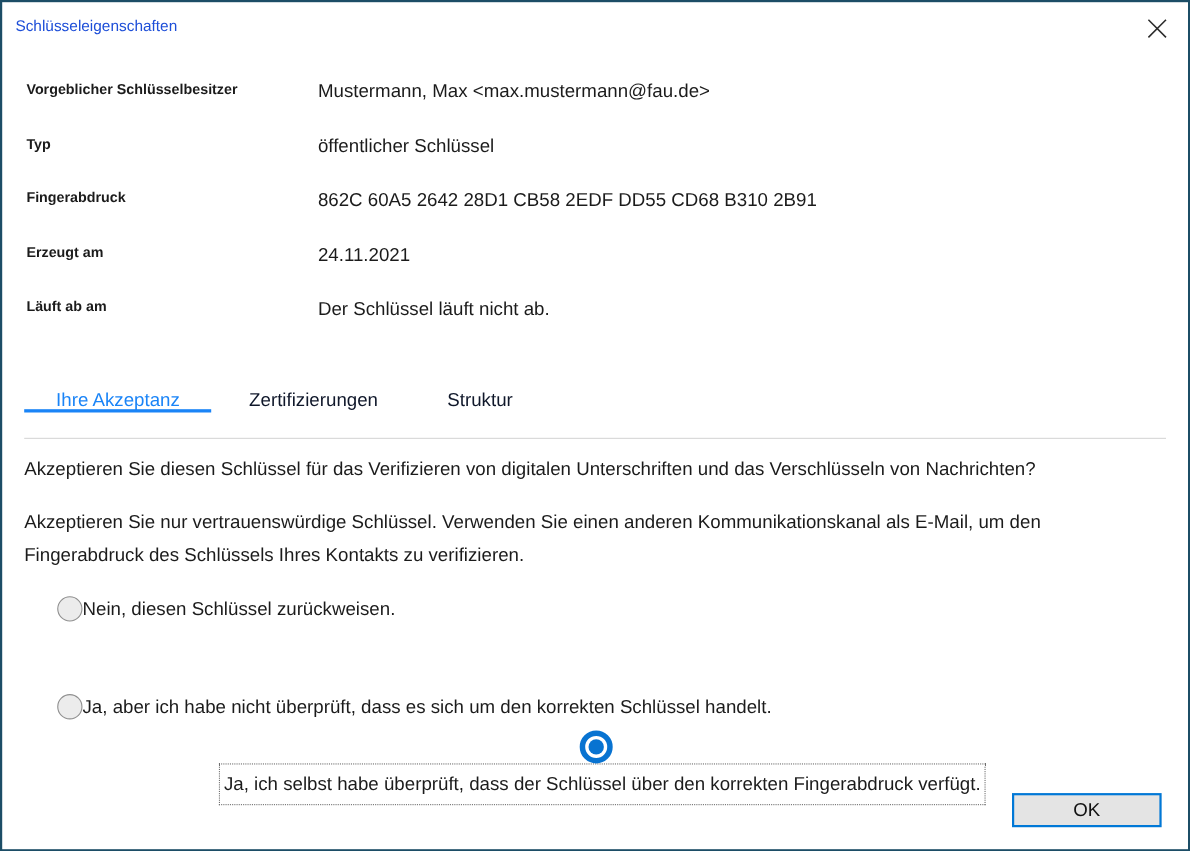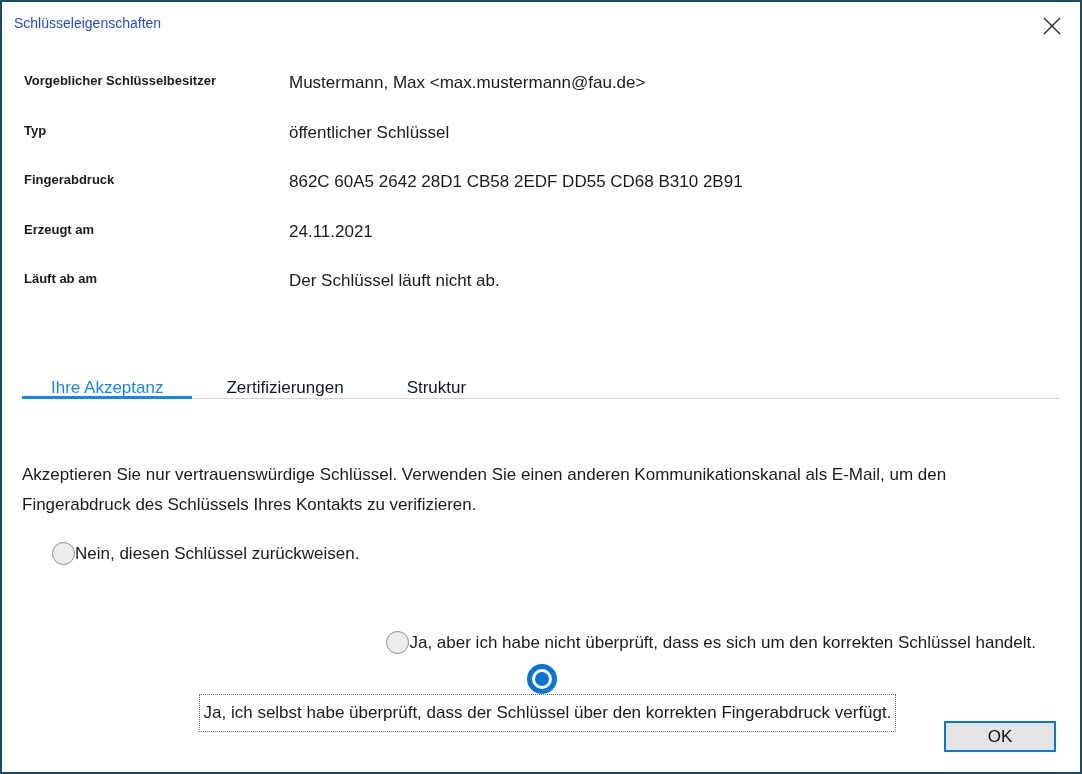--- a/index.html
+++ b/index.html
@@ -31,21 +31,21 @@
   }
   .close-btn svg { display:block; }
   
   .props { position:absolute; top:64px; left:22px; right:22px; }
   .prop-row { height:49.5px; display:flex; align-items:flex-start; padding-top:7px; box-sizing:border-box; }
   .prop-label { width:265px; flex:none; font-weight:700; font-size:13px; }
   .prop-value { font-size:17px; }
   
   .tabs {
     position:absolute; top:352px; left:20px; right:20px; height:45px;
-    display:flex; align-items:flex-end;
+    display:flex; align-items:flex-start;
     border-bottom:1px solid #d6d6d6;
     box-sizing:border-box;
   }
   .tab {
     display:flex; align-items:center;
     padding:0 29px; margin-right:5px;
     font-size:17px; color:#0f172a;
     background:transparent; border:none; cursor:pointer;
     position:relative;
     font-family:"Liberation Sans", sans-serif;
@@ -59,21 +59,21 @@
   .question {
     position:absolute; top:412px; left:20px; right:30px;
     font-size:17px; line-height:26px;
   }
   .advice {
     position:absolute; top:458px; left:20px; right:70px;
     font-size:17px; line-height:30px;
   }
   
   .option { position:absolute; left:50px; right:44px; display:flex; align-items:center; }
-  .o1 { top:540px; } .o2 { top:585px; } .o3 { top:629px;justify-content:flex-end; } .o4 { top:662px;flex-direction:column; }
+  .o1 { top:540px; } .o2 { top:585px; } .o3 { top:629px; } .o4 { top:662px;flex-direction:column; }
   .radio-circle {
     width:23px; height:23px; border-radius:50%;
     background:#ececec; border:1px solid #8f8f8f;
     flex:none; box-sizing:border-box;
   }
   .option .opt-label { font-size:17px; }
   .option.selected .radio-circle {
     width:30px; height:30px;
     border:5px solid #0873d1; background:#ffffff;
     position:relative; margin-left:-4px;
@@ -85,21 +85,21 @@
   .option.selected .focus-box {
     flex:1;
     border:1px dotted #6e6e6e;
     padding:8px 4px;
     margin-left:7px;
   }
   .option.selected .opt-label { margin-left:0; }
   
   .ok-btn {
     position:absolute; right:24px; bottom:20px;
-    width:112px; height:31px;
+    width:136px; height:31px;
     background:#e4e4e4; border:2px solid #0078d7;
     font-size:17px; color:#111;
     font-family:"Liberation Sans", sans-serif;
     cursor:pointer; box-sizing:border-box;
   }
 </style>
 </head>
 <body>
 
 <div class="window">
@@ -138,20 +138,21 @@
       <div class="prop-value">Der Schlüssel läuft nicht ab.</div>
     </div>
   </div>
 
   <div class="tabs">
     <button class="tab active">Ihre Akzeptanz</button>
     <button class="tab">Zertifizierungen</button>
     <button class="tab">Struktur</button>
   </div>
 
+  <div class="question">Akzeptieren Sie diesen Schlüssel für das Verifizieren von digitalen Unterschriften und das Verschlüsseln von Nachrichten?</div>
   <div class="advice">Akzeptieren Sie nur vertrauenswürdige Schlüssel. Verwenden Sie einen anderen Kommunikationskanal als E-Mail, um den Fingerabdruck des Schlüssels Ihres Kontakts zu verifizieren.</div>
 
   <div class="option o1">
     <span class="radio-circle"></span>
     <span class="opt-label">Nein, diesen Schlüssel zurückweisen.</span>
   </div>
 
 
   <div class="option o3">
     <span class="radio-circle"></span>

